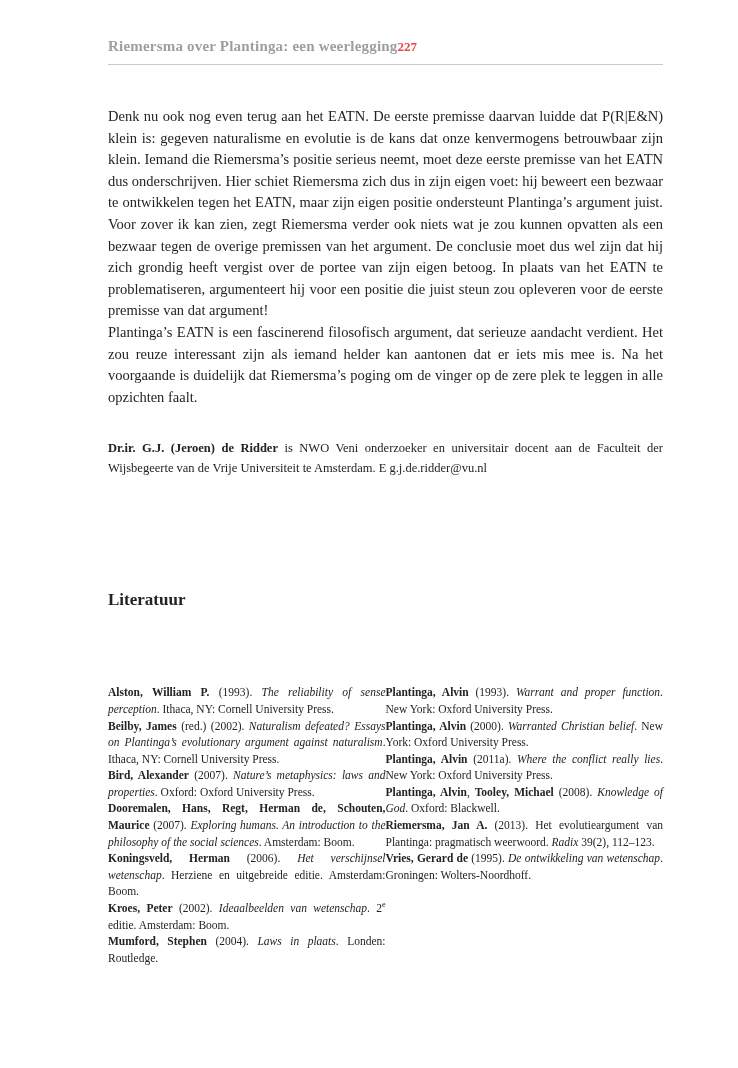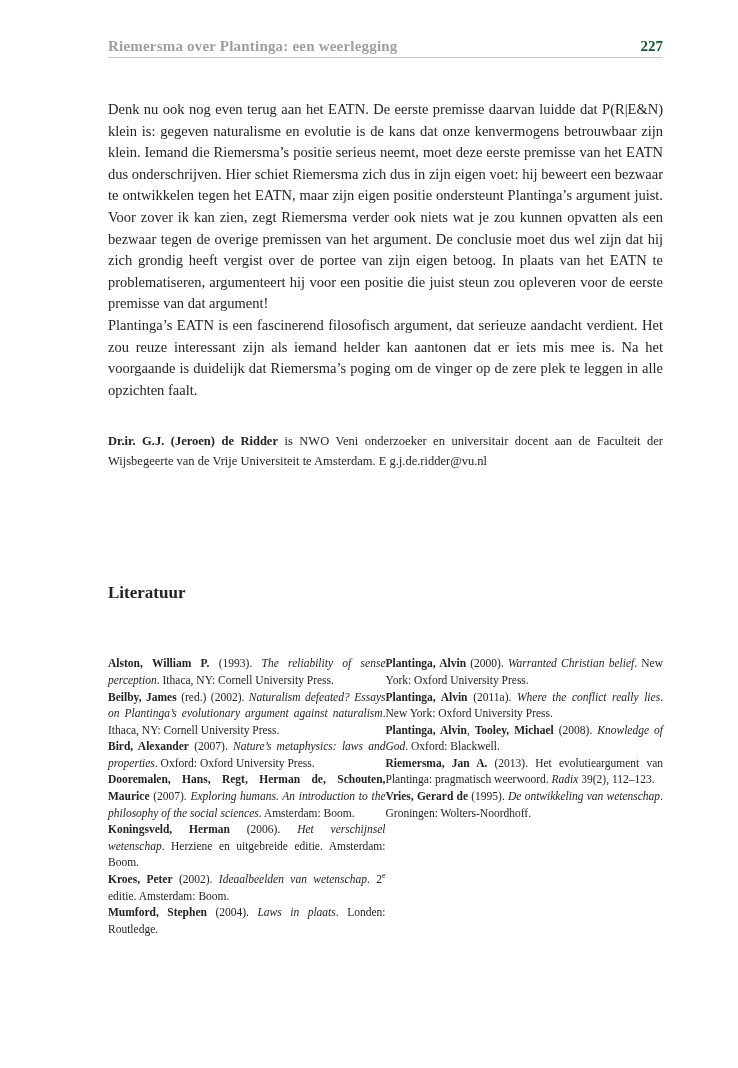--- a/index.html
+++ b/index.html
@@ -10,35 +10,35 @@
     height: 1068px;
     margin: 0 auto;
     background: #ffffff;
     font-family: "Liberation Serif", serif;
     color: #232323;
     padding: 38px 75px 0 108px;
     overflow: hidden;
   }
   .page-header {
     display: flex;
-    justify-content: space-between;
+    justify-content: flex-start;
     align-items: baseline;
     border-bottom: 1px solid #c9c9c9;
-    padding-bottom: 2px;
+    padding-bottom: 9px;
   }
   .running-title {
     font-weight: bold;
     font-size: 15px;
     color: #9e9e9e;
     letter-spacing: 0.2px;
   }
   .page-number {
     font-weight: bold;
-    font-size: 15px;
-    color: #14532d;
+    font-size: 13px;
+    color: #ef4444;
   }
   .body-text {
     margin-top: 41px;
   }
   .body-text p {
     margin: 0;
     font-size: 14.5px;
     line-height: 21.6px;
     text-align: justify;
   }
@@ -49,21 +49,21 @@
     text-align: justify;
   }
   .author-bio .bold { font-weight: bold; }
   .lit-heading {
     margin: 112px 0 0 0;
     font-size: 17px;
     font-weight: bold;
   }
   .bib-columns {
     display: flex;
-    margin-top: 52px;
+    margin-top: 74px;
   }
   .bib-col {
     width: 50%;
   }
   .bib-entry {
     margin: 0;
     font-size: 11.5px;
     line-height: 16.6px;
     text-align: justify;
   }
@@ -96,20 +96,21 @@
     <div class="bib-col">
         <p class="bib-entry"><span class="b">Alston, William P.</span><span> (1993). </span><span class="i">The reliability of sense perception</span><span>. Ithaca, NY: Cornell University Press.</span></p>
         <p class="bib-entry"><span class="b">Beilby, James</span><span> (red.) (2002). </span><span class="i">Naturalism defeated? Essays on Plantinga’s evolutionary argument against naturalism</span><span>. Ithaca, NY: Cornell University Press.</span></p>
         <p class="bib-entry"><span class="b">Bird, Alexander</span><span> (2007). </span><span class="i">Nature’s metaphysics: laws and properties</span><span>. Oxford: Oxford University Press.</span></p>
         <p class="bib-entry"><span class="b">Dooremalen, Hans, Regt, Herman de, Schouten, Maurice</span><span> (2007). </span><span class="i">Exploring humans. An introduction to the philosophy of the social sciences</span><span>. Amsterdam: Boom.</span></p>
         <p class="bib-entry"><span class="b">Koningsveld, Herman</span><span> (2006). </span><span class="i">Het verschijnsel wetenschap</span><span>. Herziene en uitgebreide editie. Amsterdam: Boom.</span></p>
         <p class="bib-entry"><span class="b">Kroes, Peter</span><span> (2002). </span><span class="i">Ideaalbeelden van wetenschap</span><span>. 2</span><sup>e</sup><span> editie. Amsterdam: Boom.</span></p>
         <p class="bib-entry"><span class="b">Mumford, Stephen</span><span> (2004). </span><span class="i">Laws in plaats</span><span>. Londen: Routledge.</span></p>
       </div>
     <div class="bib-col">
+        <p class="bib-entry"><span class="b">Plantinga, Alvin</span><span> (1993). </span><span class="i">Warrant and proper function</span><span>. New York: Oxford University Press.</span></p>
         <p class="bib-entry"><span class="b">Plantinga, Alvin</span><span> (2000). </span><span class="i">Warranted Christian belief</span><span>. New York: Oxford University Press.</span></p>
         <p class="bib-entry"><span class="b">Plantinga, Alvin</span><span> (2011a). </span><span class="i">Where the conflict really lies</span><span>. New York: Oxford University Press.</span></p>
         <p class="bib-entry"><span class="b">Plantinga, Alvin</span><span>, </span><span class="b">Tooley, Michael</span><span> (2008). </span><span class="i">Knowledge of God</span><span>. Oxford: Blackwell.</span></p>
         <p class="bib-entry"><span class="b">Riemersma, Jan A.</span><span> (2013). Het evolutieargument van Plantinga: pragmatisch weerwoord. </span><span class="i">Radix</span><span> 39(2), 112–123.</span></p>
         <p class="bib-entry"><span class="b">Vries, Gerard de</span><span> (1995). </span><span class="i">De ontwikkeling van wetenschap</span><span>. Groningen: Wolters-Noordhoff.</span></p>
       </div>
   </div>
 
 </div>
 

